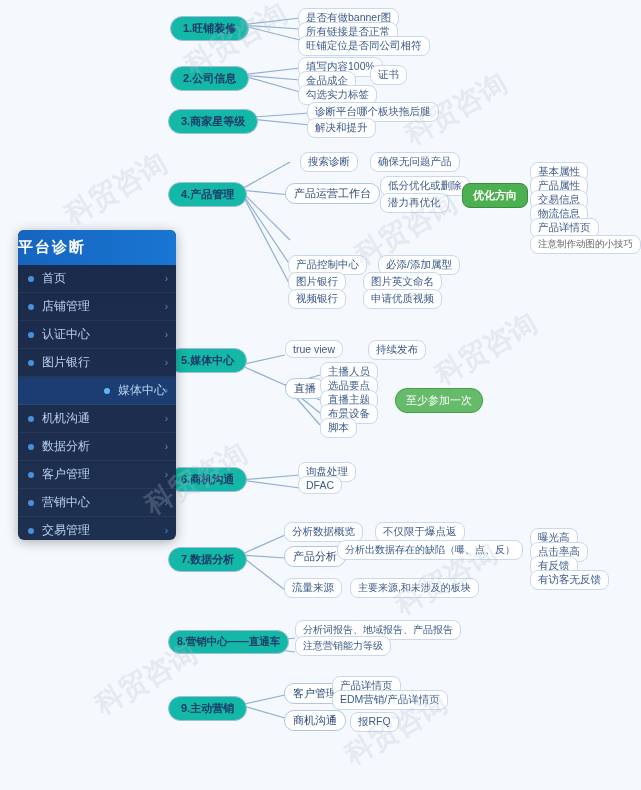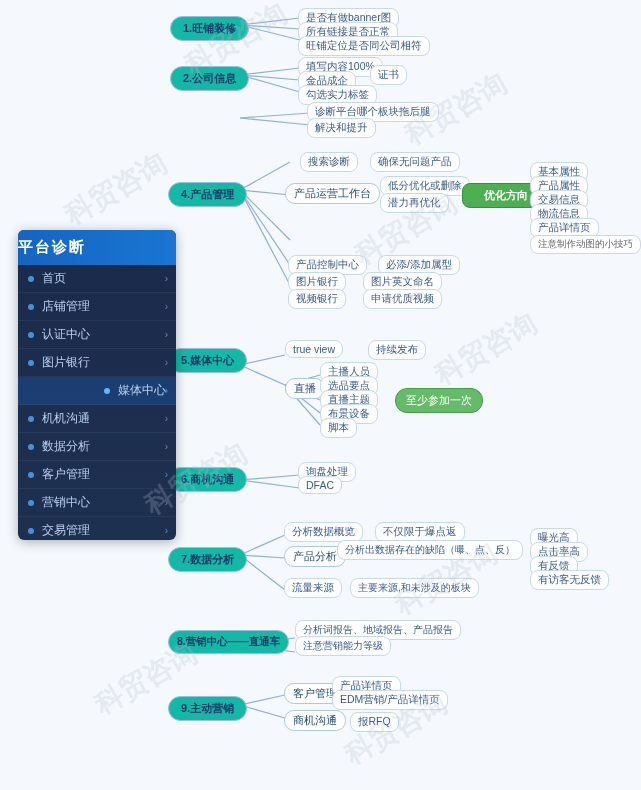--- a/index.html
+++ b/index.html
@@ -122,21 +122,21 @@
       color: #3a5a8a;
       border-radius: 8px;
       padding: 2px 7px;
       font-size: 10.5px;
     }
     .node-green {
       background: #4caf50;
       border: 1.5px solid #388e3c;
       color: white;
       border-radius: 8px;
-      padding: 4px 21px;
+      padding: 4px 10px;
       font-size: 11px;
       font-weight: bold;
     }
     .node-green2 {
       background: #66bb6a;
       border: 1.5px solid #43a047;
       color: white;
       border-radius: 12px;
       padding: 4px 10px;
       font-size: 11px;
@@ -279,20 +279,21 @@
   <div class="node node-leaf" style="left:298px;top:8px">是否有做banner图</div>
   <div class="node node-leaf" style="left:298px;top:22px">所有链接是否正常</div>
   <div class="node node-leaf" style="left:298px;top:36px">旺铺定位是否同公司相符</div>
 
   <div class="node node-main" style="left:170px;top:66px">2.公司信息</div>
   <div class="node node-leaf" style="left:298px;top:57px">填写内容100%</div>
   <div class="node node-leaf" style="left:298px;top:71px">金品成企</div>
   <div class="node node-leaf" style="left:370px;top:65px">证书</div>
   <div class="node node-leaf" style="left:298px;top:85px">勾选实力标签</div>
 
+  <div class="node node-main" style="left:168px;top:109px">3.商家星等级</div>
   <div class="node node-leaf" style="left:307px;top:102px">诊断平台哪个板块拖后腿</div>
   <div class="node node-leaf" style="left:307px;top:118px">解决和提升</div>
 
   <div class="node node-main" style="left:168px;top:182px">4.产品管理</div>
 
   <div class="node node-leaf" style="left:300px;top:152px">搜索诊断</div>
   <div class="node node-leaf" style="left:370px;top:152px">确保无问题产品</div>
 
   <div class="node node-sub" style="left:285px;top:183px">产品运营工作台</div>
   <div class="node node-leaf" style="left:380px;top:176px">低分优化或删除</div>

